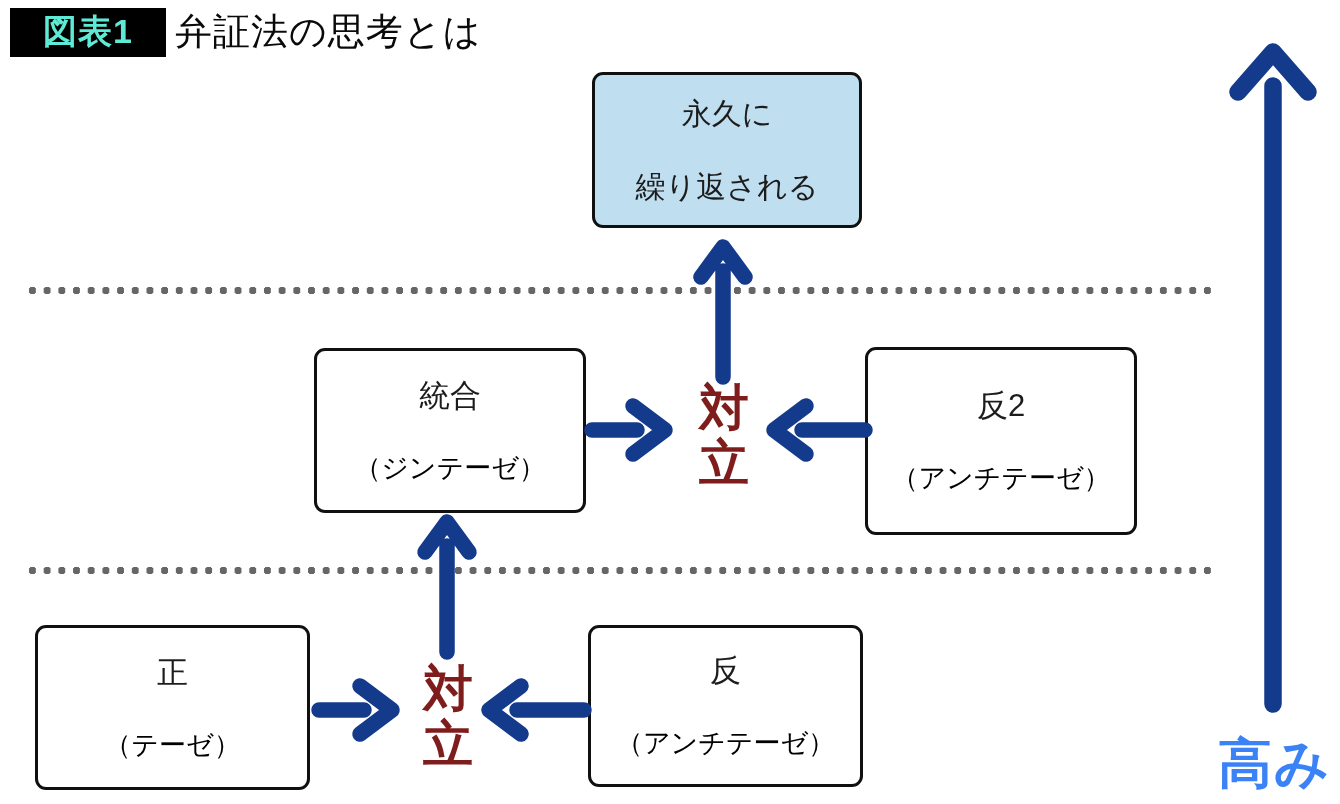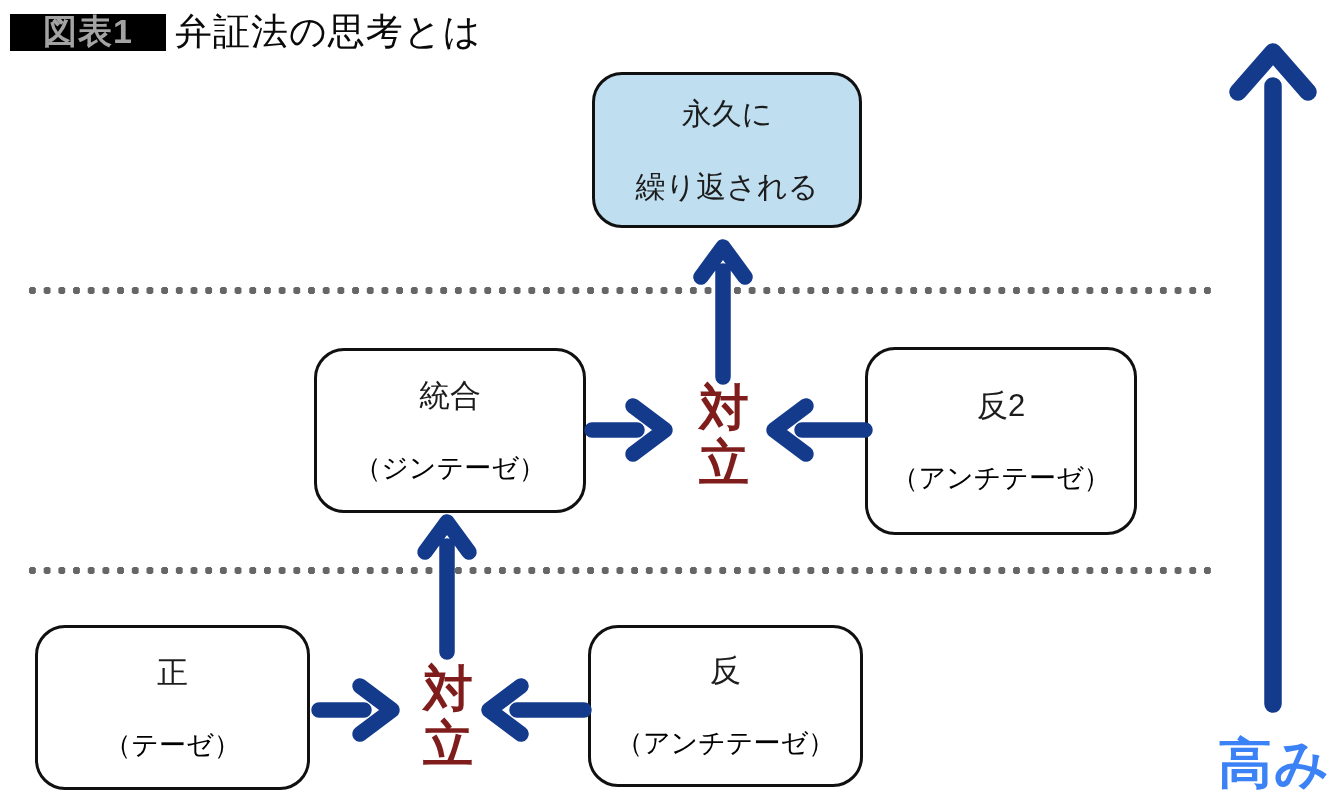--- a/index.html
+++ b/index.html
@@ -3,36 +3,36 @@
 <meta charset="utf-8">
 <style>
   html,body{margin:0;padding:0;background:#ffffff;}
   .canvas{
     position:relative;width:1340px;height:804px;background:#ffffff;
     font-family:"Liberation Sans",sans-serif;color:#111111;overflow:hidden;
   }
   
   .hdr{position:absolute;left:10px;top:7px;display:flex;align-items:center;}
   .badge{
-    background:#000000;color:#a3a3a3;font-weight:700;font-size:34px;
-    width:156px;height:37px;display:flex;align-items:center;justify-content:center;
+    background:#000000;color:#5eead4;font-weight:700;font-size:34px;
+    width:156px;height:49px;display:flex;align-items:center;justify-content:center;
     letter-spacing:1px;
   }
   .title{font-size:37px;font-weight:400;color:#0a0a0a;margin-left:9px;letter-spacing:1px;}
   
   .dots{
     position:absolute;left:28px;width:1184px;height:9px;
     background-image:radial-gradient(circle 3.7px at 4.5px 4.5px,#666666 98%,transparent 100%);
     background-size:14.7px 9px;background-repeat:repeat-x;
   }
   .dots.row1{top:286px;}
   .dots.row2{top:566px;}
   
   .node{
-    position:absolute;background:#ffffff;border:3.5px solid #101010;border-radius:30px;
+    position:absolute;background:#ffffff;border:3.5px solid #101010;border-radius:11px;
     display:flex;flex-direction:column;align-items:center;justify-content:center;
     text-align:center;box-sizing:border-box;gap:28px;
   }
   .node .lbl{font-size:31px;line-height:40px;color:#1c1c1c;}
   .node .sub{font-size:27px;line-height:36px;color:#000000;margin-top:6px;}
   .node.result{left:592px;top:72px;width:270px;height:156px;background:#bfdff1;}
   .node.result .lbl{font-size:30px;line-height:45px;margin-top:0;}
   .node.synthesis{left:314px;top:348px;width:272px;height:165px;}
   .node.antithesis2{left:865px;top:347px;width:272px;height:188px;}
   .node.thesis{left:35px;top:625px;width:275px;height:165px;}

